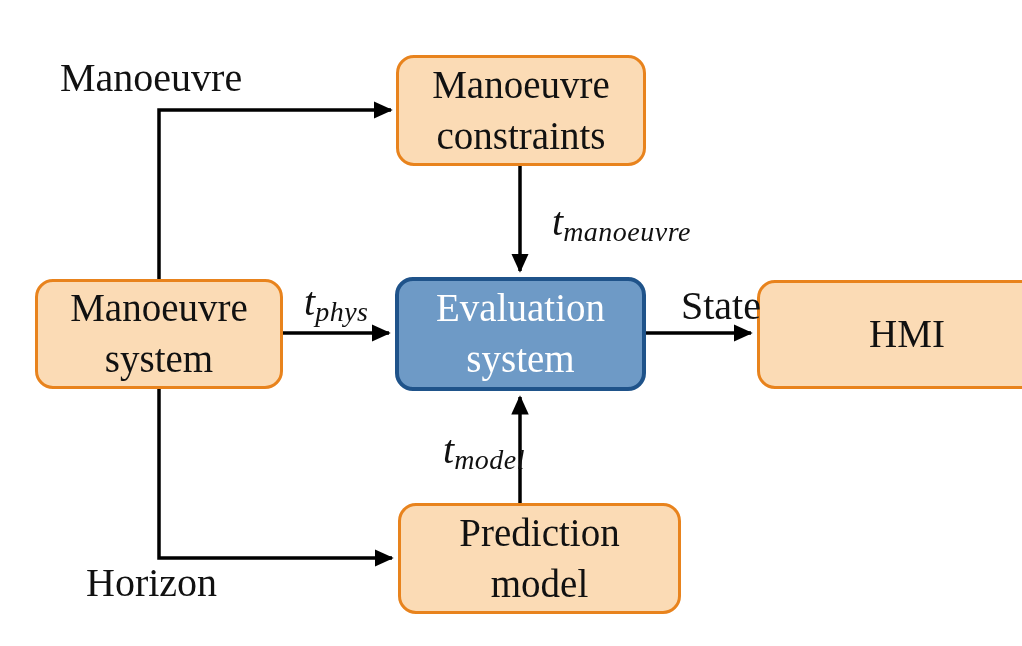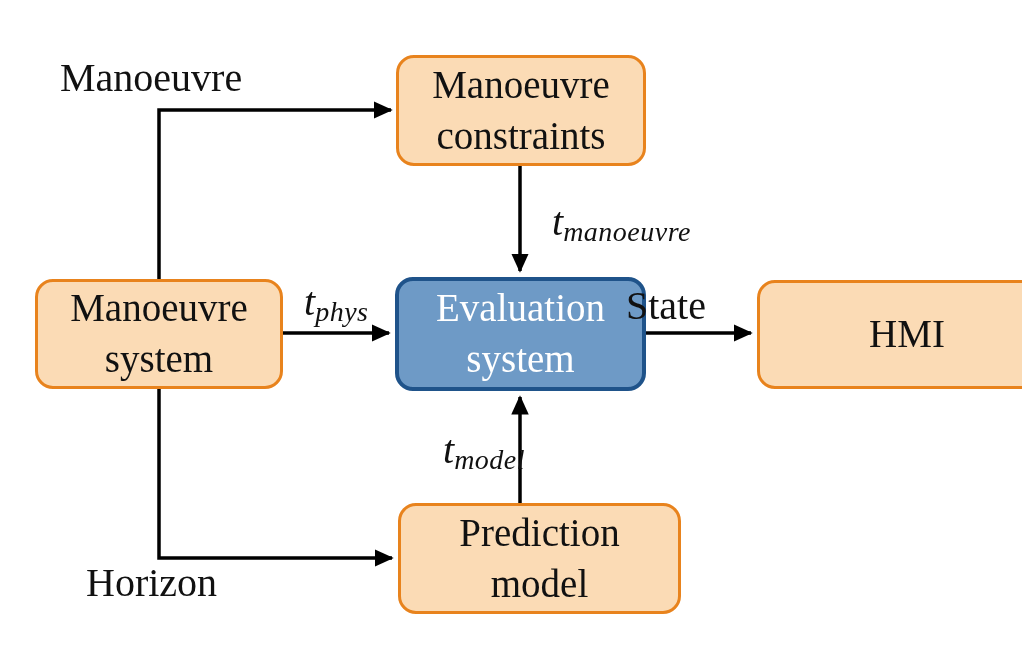--- a/index.html
+++ b/index.html
@@ -69,21 +69,21 @@
   </div>
 
   <div class="node orange" style="left:757px; top:280px; width:300px; height:109px;">
     <span>HMI</span>
   </div>
 
   <div class="flabel" style="left:60px; top:58px;">Manoeuvre</div>
 
   <div class="flabel" style="left:86px; top:563px;">Horizon</div>
 
-  <div class="flabel" style="left:626px; top:286px;">State</div>
+  <div class="flabel" style="left:681px; top:286px;">State</div>
 
   <div class="flabel mlabel" style="left:304px; top:282px;">
     <span class="base">t</span><sub>phys</sub>
   </div>
 
   <div class="flabel mlabel" style="left:535px; top:202px;margin-left:17px;">
     <span class="base">t</span><sub>manoeuvre</sub>
   </div>
 
   <div class="flabel mlabel" style="left:419px; top:430px;margin-left:24px;">

